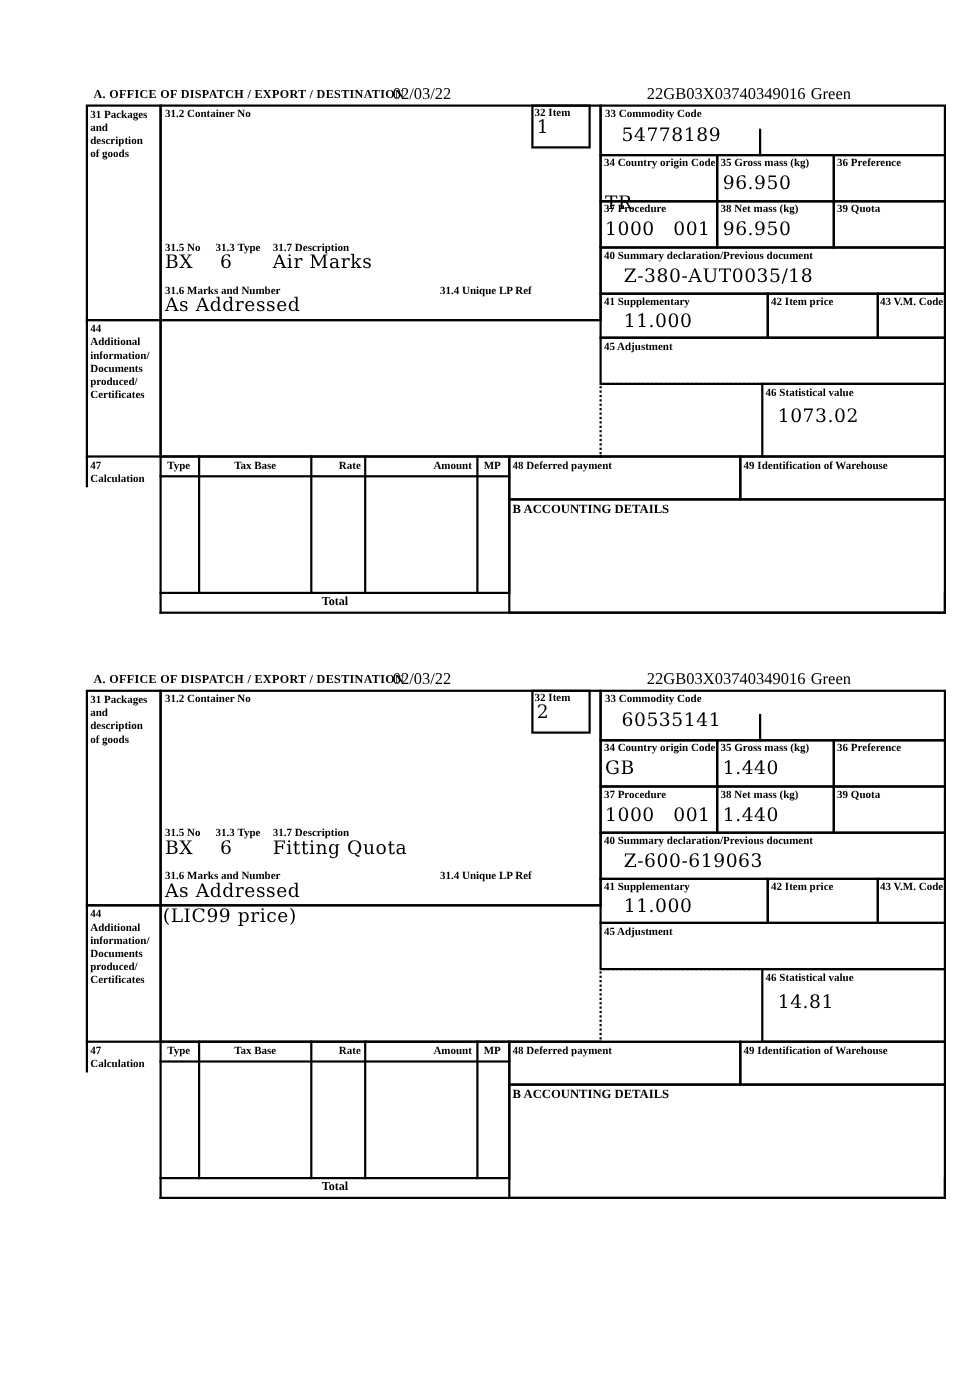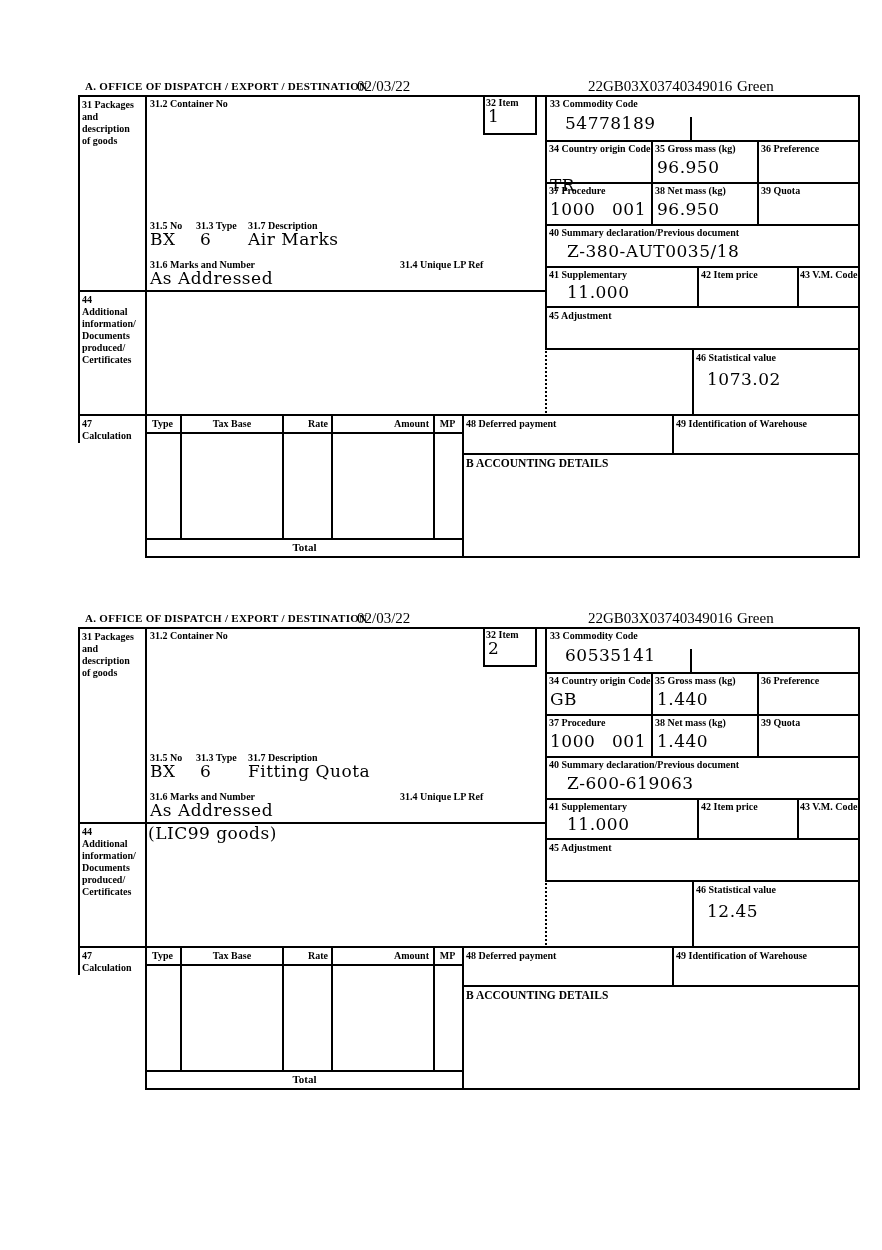--- a/index.html
+++ b/index.html
@@ -178,37 +178,37 @@
     <div class="val" style="left:657px;top:123px">1.440</div>
     <div class="lbl" style="left:761px;top:108px">39 Quota</div>
     <div class="lbl" style="left:549px;top:150px">40 Summary declaration/Previous document</div>
     <div class="val" style="left:567px;top:165px">Z-600-619063</div>
     <div class="lbl" style="left:549px;top:192px">41 Supplementary</div>
     <div class="val" style="left:567px;top:206px">11.000</div>
     <div class="lbl" style="left:701px;top:192px">42 Item price</div>
     <div class="lbl" style="left:800px;top:192px">43 V.M. Code</div>
     <div class="lbl" style="left:549px;top:233px">45 Adjustment</div>
     <div class="lbl" style="left:696px;top:275px">46 Statistical value</div>
-    <div class="val" style="left:707px;top:293px">12.45</div>
+    <div class="val" style="left:707px;top:293px">14.81</div>
     <div class="lbl" style="left:150px;top:143px">31.5 No</div>
     <div class="lbl" style="left:196px;top:143px">31.3 Type</div>
     <div class="lbl" style="left:248px;top:143px">31.7 Description</div>
     <div class="val" style="left:150px;top:153px">BX</div>
     <div class="val" style="left:200px;top:153px">6</div>
     <div class="val" style="left:248px;top:153px">Fitting Quota</div>
     <div class="lbl" style="left:150px;top:182px">31.6 Marks and Number</div>
     <div class="lbl" style="left:400px;top:182px">31.4 Unique LP Ref</div>
     <div class="val" style="left:150px;top:192px">As Addressed</div>
     <div class="lbl" style="left:82px;top:217px;width:62px">44
 Additional
 information/
 Documents
 produced/
 Certificates</div>
-    <div class="val" style="left:148px;top:215px">(LIC99 goods)</div>
+    <div class="val" style="left:148px;top:215px">(LIC99 price)</div>
     <div class="lbl" style="left:82px;top:341px;width:62px">47
 Calculation</div>
     <div class="cell" style="left:147px;width:31px;text-align:center">Type</div>
     <div class="cell" style="left:184px;width:96px;text-align:center">Tax Base</div>
     <div class="cell" style="left:284px;width:44px;text-align:right">Rate</div>
     <div class="cell" style="left:333px;width:96px;text-align:right">Amount</div>
     <div class="cell" style="left:435px;width:25px;text-align:center">MP</div>
     <div class="lbl" style="left:466px;top:341px">48 Deferred payment</div>
     <div class="lbl" style="left:676px;top:341px">49 Identification of Warehouse</div>
     <div class="bigB" style="left:466px;top:380px">B ACCOUNTING DETAILS</div>

